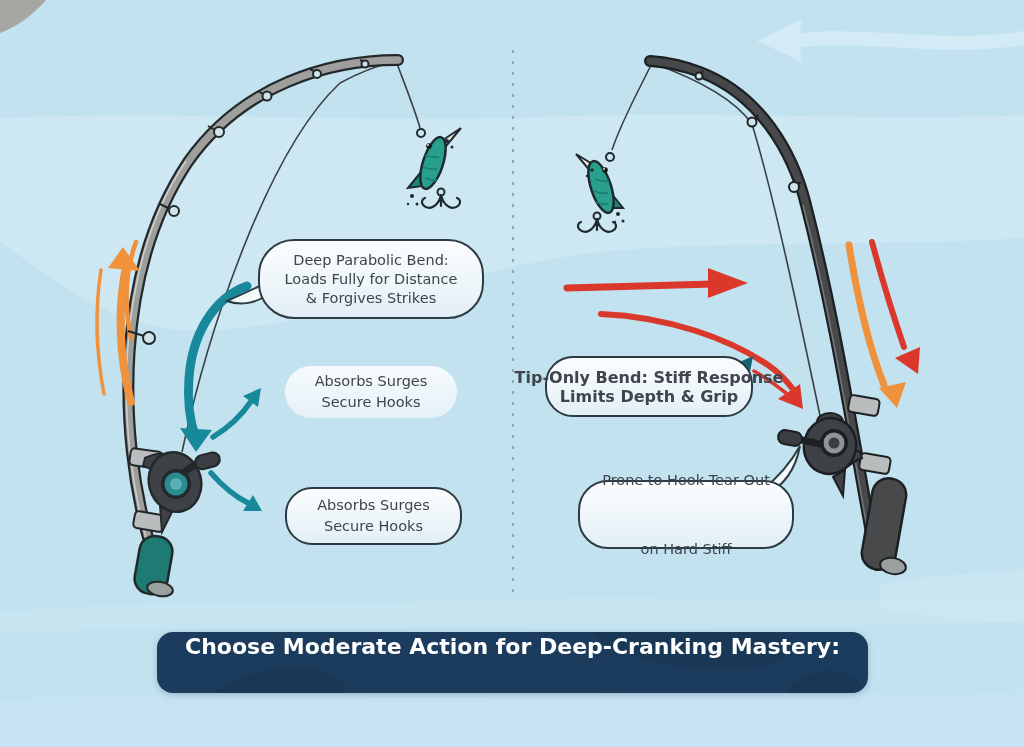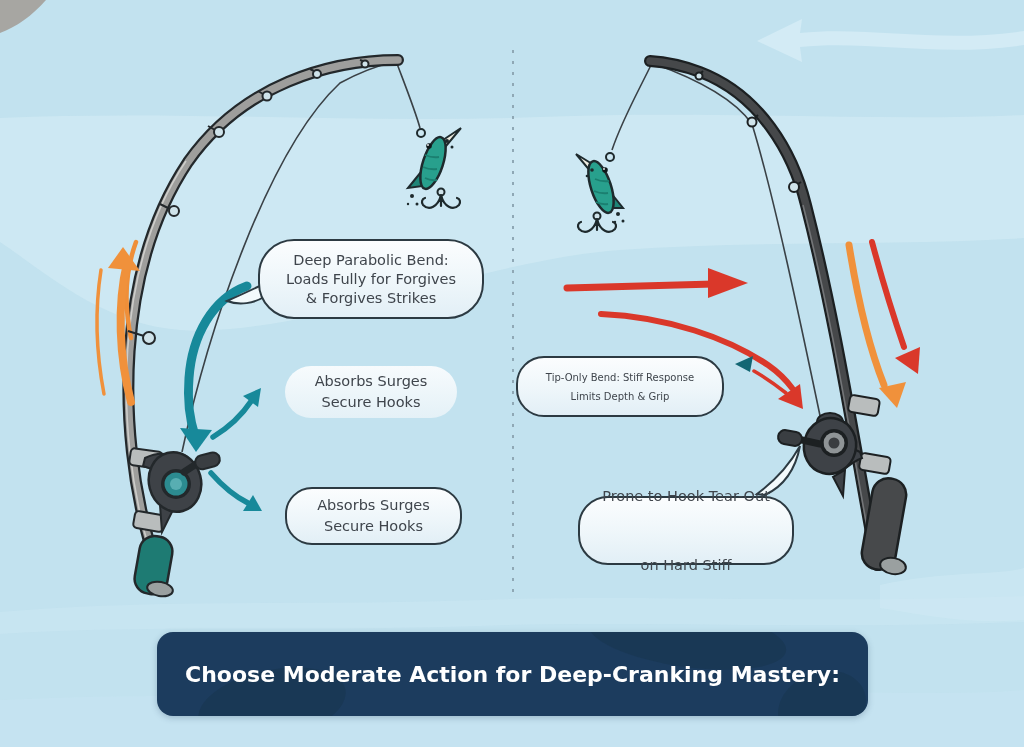--- a/index.html
+++ b/index.html
@@ -12,26 +12,26 @@
     position:absolute;z-index:2;display:flex;flex-direction:column;
     align-items:center;justify-content:center;text-align:center;
     background:linear-gradient(180deg,#fbfdfe 0%,#eef6fa 55%,#e2eff6 100%);
     border:2px solid #2c3a42;color:#3f454c;font-size:14.5px;line-height:19px;
   }
   .bubble.soft{border:none;background:linear-gradient(180deg,#f7fbfd,#e4f1f7);}
   .bubble .ln{white-space:nowrap;}
   #bubble-deep{left:258px;top:239px;width:222px;height:76px;border-radius:36px;}
   #bubble-absorbs-top{left:285px;top:366px;width:172px;height:52px;border-radius:26px;line-height:21px;}
   #bubble-absorbs-bottom{left:285px;top:487px;width:173px;height:54px;border-radius:27px;line-height:21px;}
-  #bubble-tiponly{left:516px;top:356px;width:204px;height:57px;border-radius:28px;font-size:10px;}
-  #bubble-tearout{left:578px;top:496px;width:212px;height:65px;border-radius:30px;line-height:21px;gap:48px;}
+  #bubble-tiponly{left:545px;top:356px;width:204px;height:57px;border-radius:28px;font-size:16px;font-weight:bold;}
+  #bubble-tearout{left:578px;top:480px;width:212px;height:65px;border-radius:30px;line-height:21px;gap:48px;}
   #banner{
-    position:absolute;z-index:3;left:157px;top:632px;width:711px;height:84px;
+    position:absolute;z-index:3;left:157px;top:632px;width:711px;height:61px;
     border-radius:16px;background:#1c3c5e;color:#ffffff;
-    display:flex;flex-direction:column;align-items:center;justify-content:center;
+    display:flex;flex-direction:column;align-items:center;
     text-align:center;font-weight:bold;font-size:22px;line-height:29px;
     box-shadow:0 2px 6px rgba(30,60,90,.25);overflow:hidden;
   }
   #banner .deco{position:absolute;background:#17344f;border-radius:50%;opacity:.55;}
   #banner .deco.d1{left:40px;top:38px;width:150px;height:70px;transform:rotate(-12deg);}
   #banner .deco.d2{left:430px;top:-25px;width:200px;height:60px;transform:rotate(8deg);}
   #banner .deco.d3{left:620px;top:40px;width:90px;height:70px;transform:rotate(-20deg);}
   #banner .txt{position:relative;}
 </style>
 </head>
@@ -218,21 +218,21 @@
       <polygon points="897,408 906,382 879,388" fill="#f0913b"></polygon>
     </g>
     <g>
       <path d="M872,242 C883,283 894,318 904,347" fill="none" stroke="#da382a" stroke-width="6" stroke-linecap="round"></path>
       <polygon points="918,374 920,347 895,358" fill="#da382a"></polygon>
     </g>
   </svg>
 
   <div class="bubble" id="bubble-deep">
     <div class="ln">Deep Parabolic Bend:</div>
-    <div class="ln">Loads Fully for Forgives</div>
+    <div class="ln">Loads Fully for Distance</div>
     <div class="ln">&amp; Forgives Strikes</div>
   </div>
 
   <div class="bubble soft" id="bubble-absorbs-top">
     <div class="ln">Absorbs Surges</div>
     <div class="ln">Secure Hooks</div>
   </div>
 
   <div class="bubble" id="bubble-absorbs-bottom">
     <div class="ln">Absorbs Surges</div>

